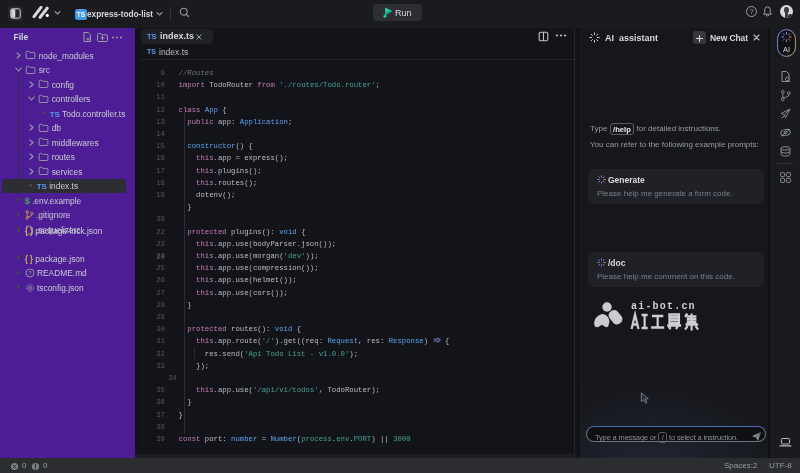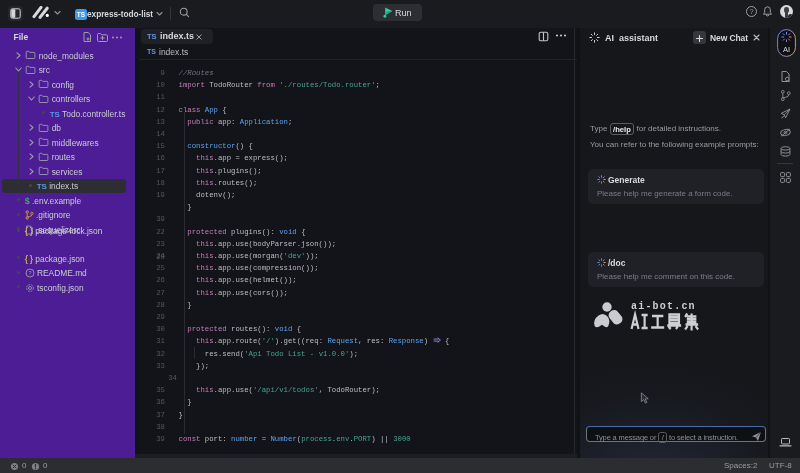--- a/index.html
+++ b/index.html
@@ -355,21 +355,21 @@
 
           <path d="M103.5 18.5 L101 22 M103 21.5 L114 21.5 M108.5 18.5 L108.5 29 M103 24.2 L114 24.2 M103 27 L114 27 M101.5 29.5 L116 29.5 M108.5 29.5 L108.5 35.5 M104 31 L101 34.5 M113 31 L116 34.5"></path>
         </g>
       </svg>
     </div>
 
     <svg class="abs" style="left:60px;top:364px" width="9" height="12" viewBox="0 0 10 13">
       <path d="M1.5 0.8 L1.5 10.5 L4.2 8.2 L6.0 12.2 L7.6 11.4 L5.8 7.6 L9.2 7.3 Z" fill="#2a2d35" stroke="#8a8d94" stroke-width="0.9"></path>
     </svg>
 
-    <div class="abs" style="left:6px;top:398px;width:180px;height:16px;border:1px solid #6d747e;border-top-color:#4a6cae;border-radius:4px;background:#0f1013;">
+    <div class="abs" style="left:6px;top:398px;width:180px;height:16px;border:1px solid #6d747e;border-top-color:#4a6cae;border-radius:9px;background:#0f1013;">
       <div class="abs" style="left:8px;top:5.5px;font-size:7.5px;letter-spacing:-0.15px;color:#8b8e95;">Type a message or <span style="border:1px solid #5a5c62;border-radius:2.5px;padding:0 2.5px;">/</span> to select a instruction.</div>
       <svg class="abs" style="left:164px;top:4px" width="11" height="11" viewBox="0 0 11 11">
         <path d="M1 5.2 L10 1 L6.9 10 L5 6.6 Z" fill="#90949c"></path>
         <path d="M5 6.6 L10 1" stroke="#16171b" stroke-width="0.7"></path>
       </svg>
     </div>
   </div>
 
   <div class="abs" id="stripgap"></div>
   <div class="abs" id="strip">

